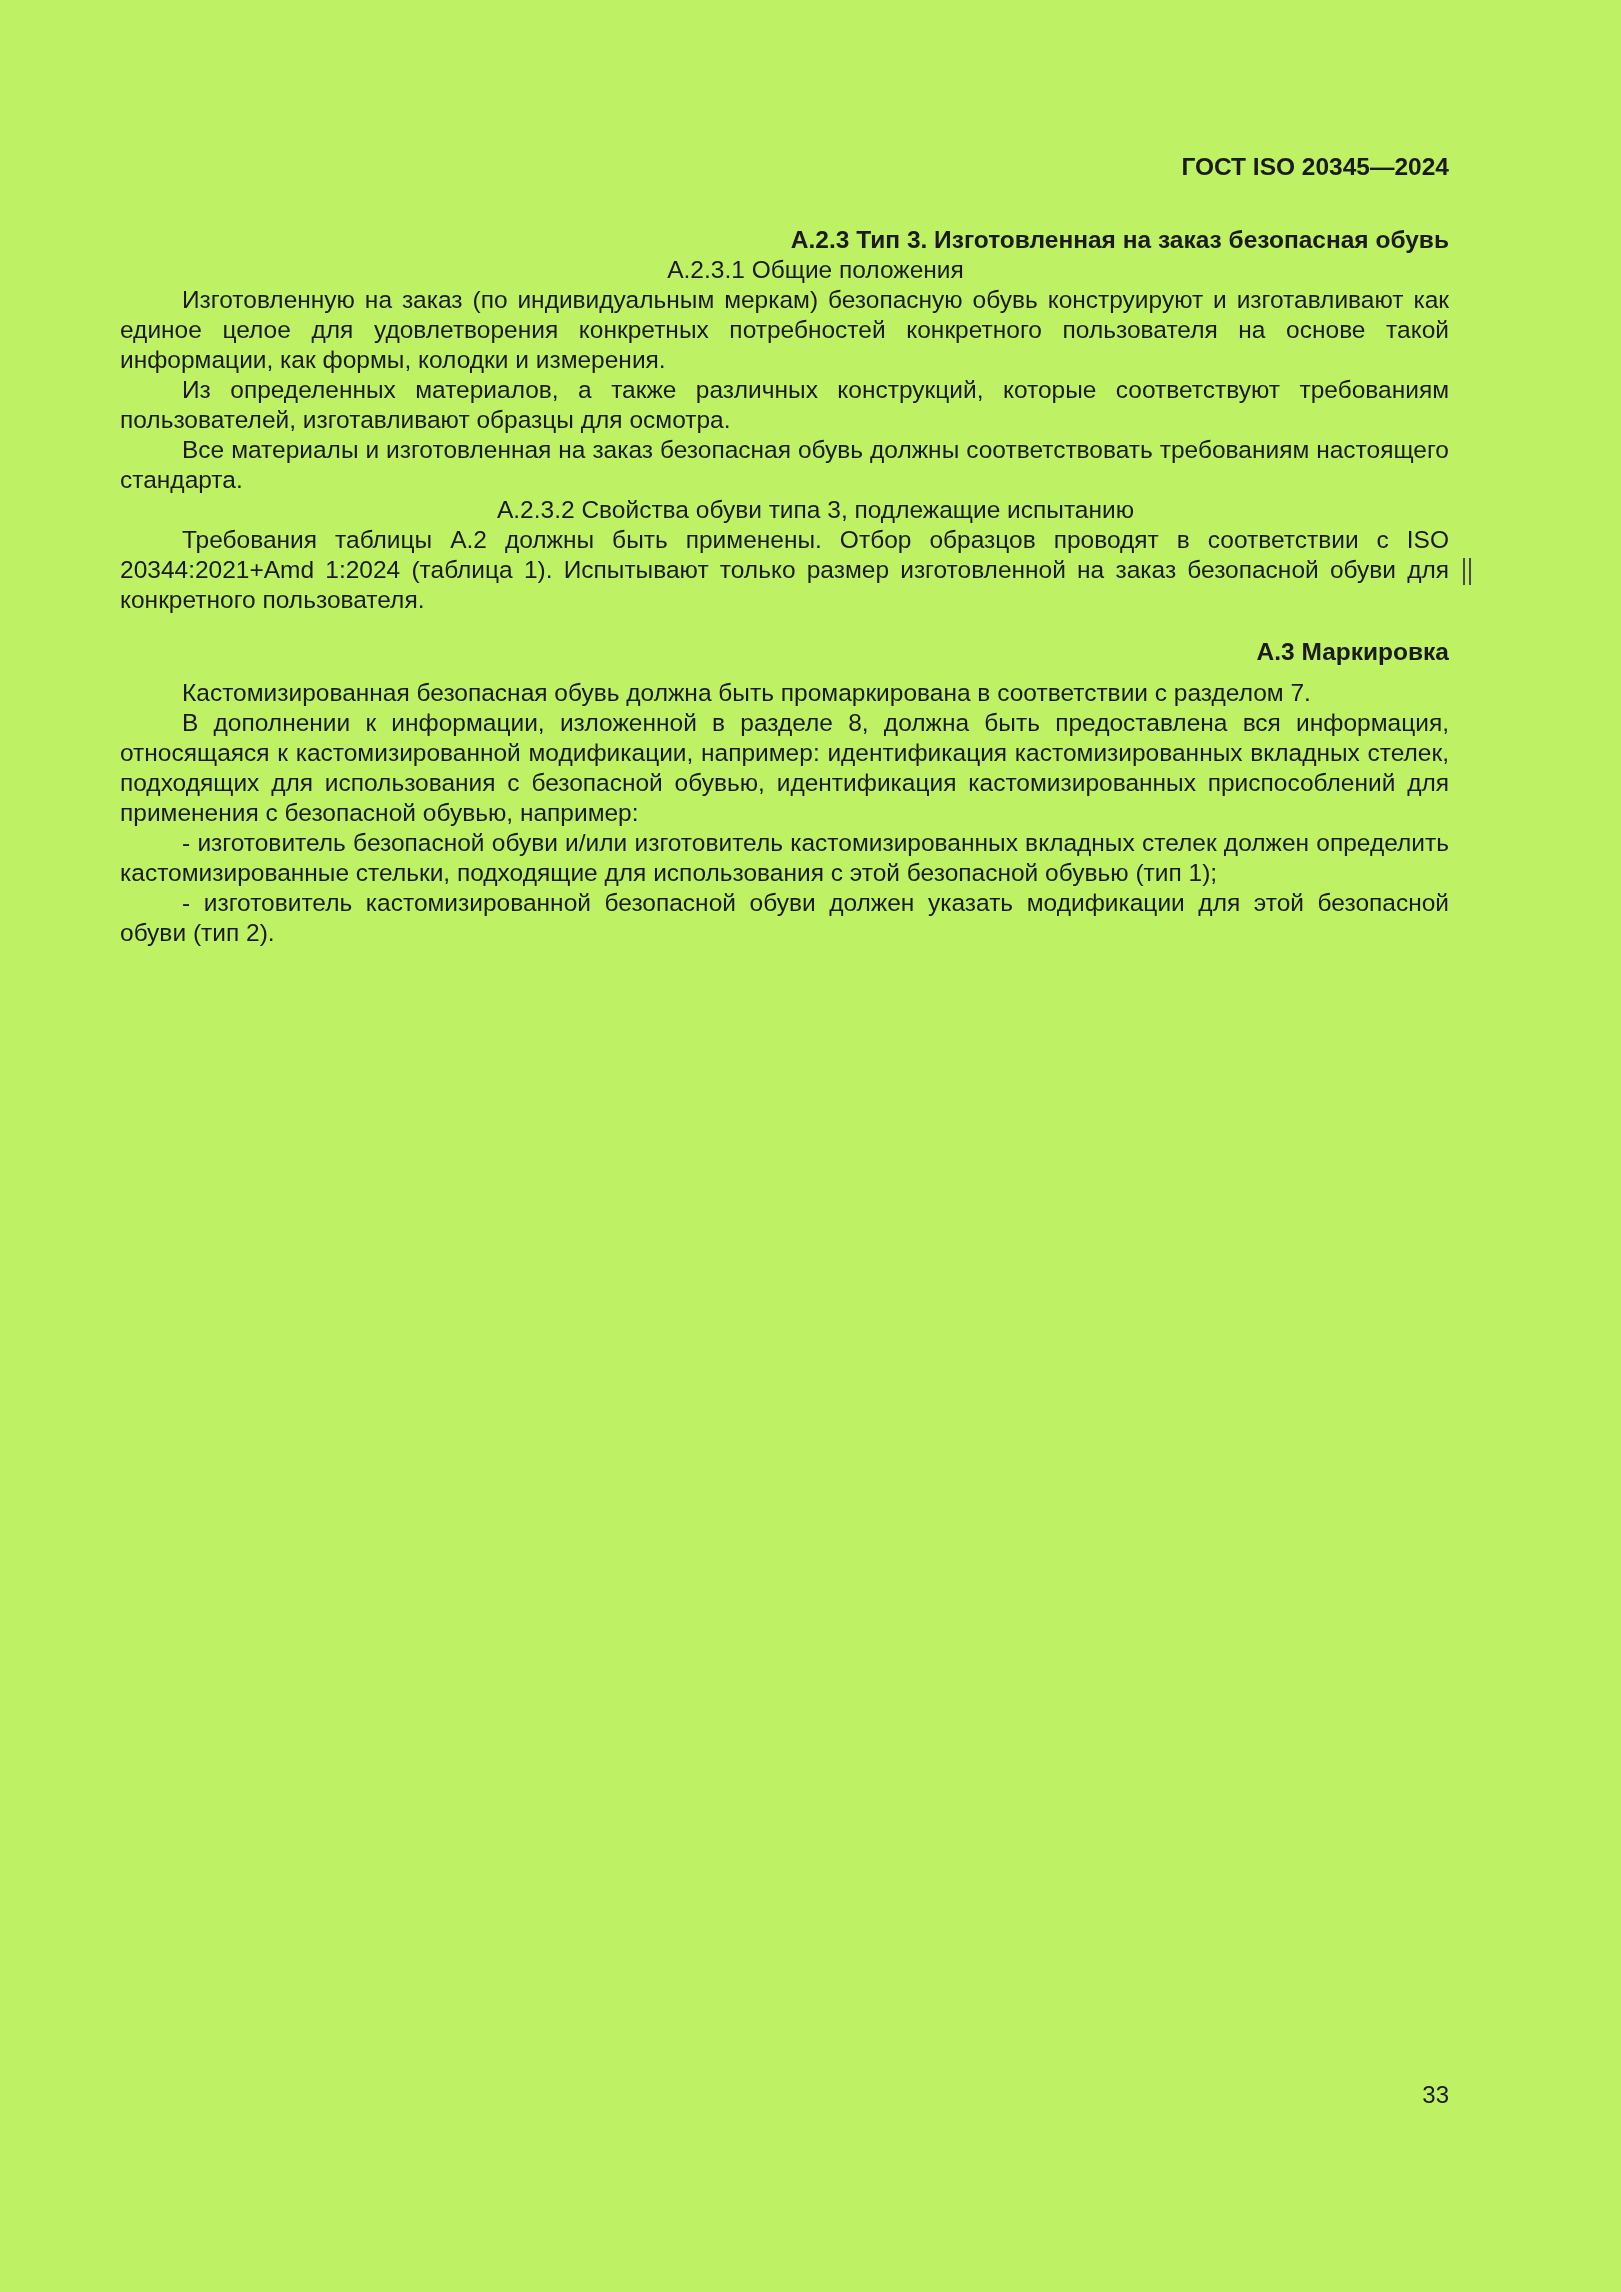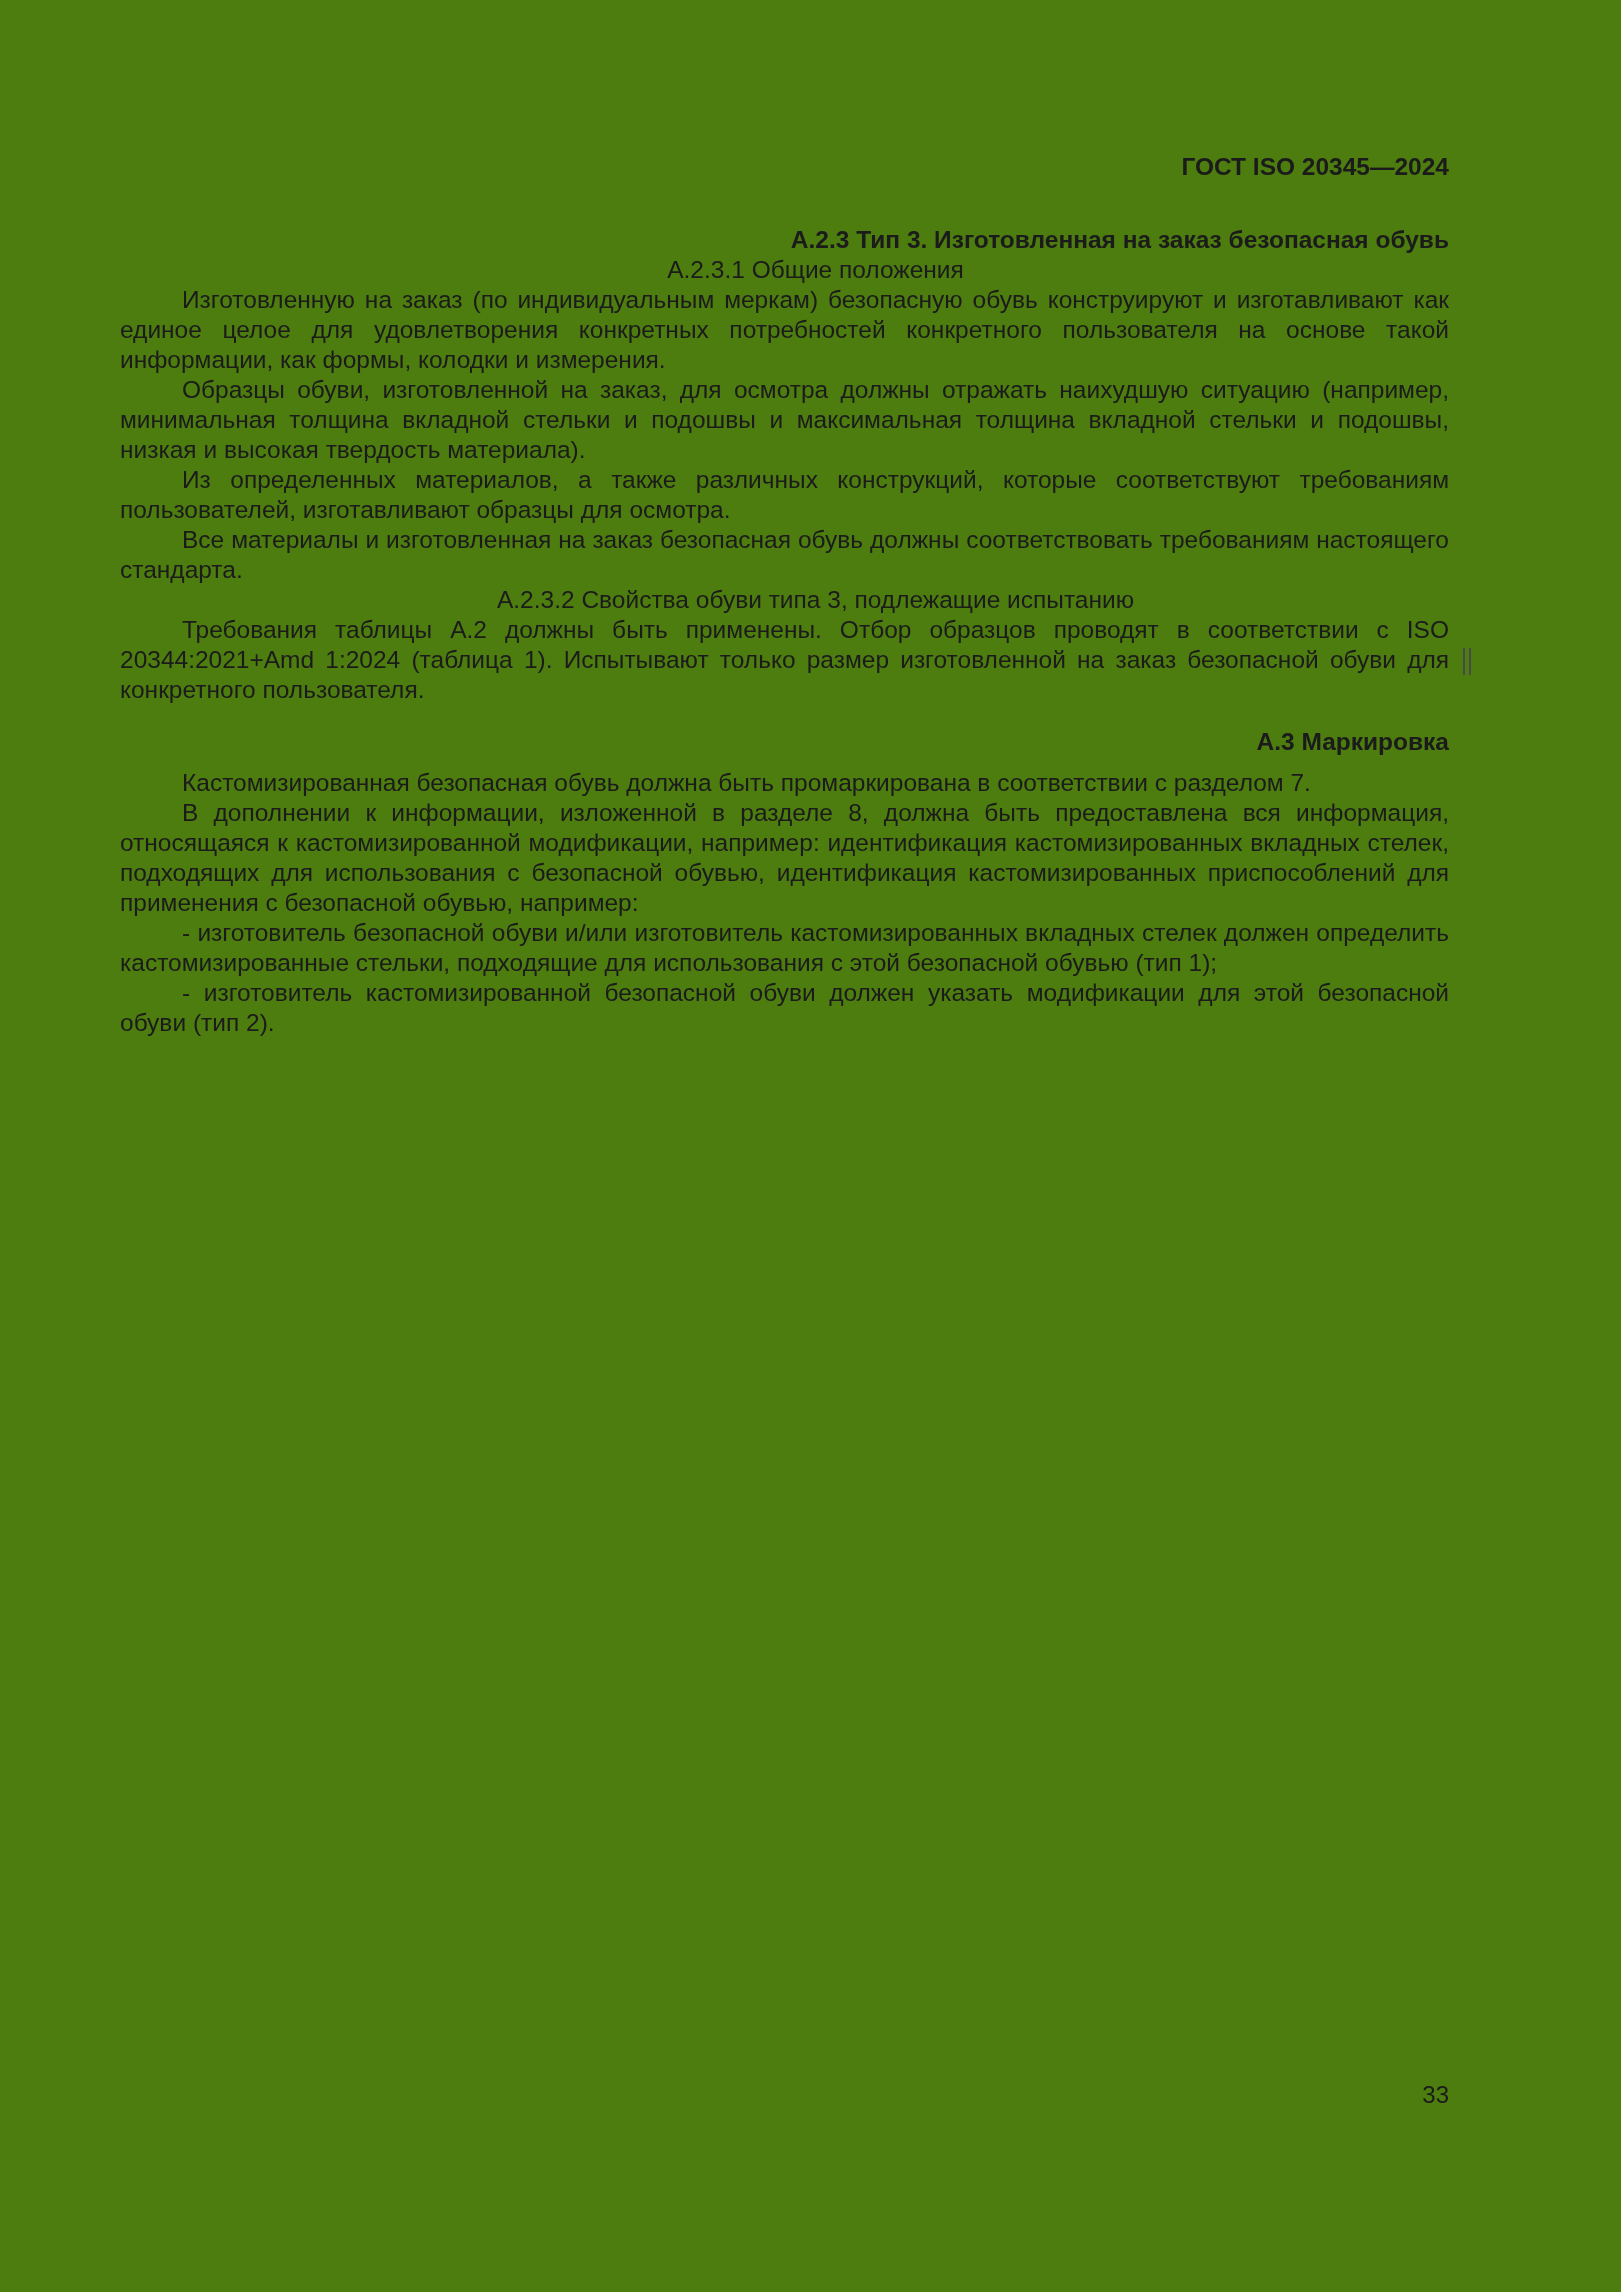--- a/index.html
+++ b/index.html
@@ -9,21 +9,21 @@
     width: 1621px;
     height: 2293px;
     background: #ffffff;
     font-family: "Liberation Sans", sans-serif;
     color: #1b1b1b;
     position: relative;
   }
   .page {
     position: absolute;
     inset: 0;
-    background: #4d7c0f;
+    background: #bef264;
   }
   .doc-header {
     position: absolute;
     top: 152px;
     left: 120px;
     width: 1329px;
     text-align: right;
     font-weight: bold;
     font-size: 24.5px;
     line-height: 29px;
@@ -82,21 +82,20 @@
   </div>
 
   <main class="content">
 
     <p class="heading">А.2.3 Тип 3. Изготовленная на заказ безопасная обувь</p>
 
     <p class="subheading">А.2.3.1 Общие положения</p>
 
     <p>Изготовленную на заказ (по индивидуальным меркам) безопасную обувь конструируют и изготавливают как единое целое для удовлетворения конкретных потребностей конкретного пользователя на основе такой информации, как формы, колодки и измерения.</p>
 
-    <p>Образцы обуви, изготовленной на заказ, для осмотра должны отражать наихудшую ситуацию (например, минимальная толщина вкладной стельки и подошвы и максимальная толщина вкладной стельки и подошвы, низкая и высокая твердость материала).</p>
 
     <p>Из определенных материалов, а также различных конструкций, которые соответствуют требованиям пользователей, изготавливают образцы для осмотра.</p>
 
     <p>Все материалы и изготовленная на заказ безопасная обувь должны соответствовать требованиям настоящего стандарта.</p>
 
     <p class="subheading">А.2.3.2 Свойства обуви типа 3, подлежащие испытанию</p>
 
     <p class="rel"><span>Требования таблицы А.2 должны быть применены. Отбор образцов проводят в соответствии с ISO 20344:2021+Amd 1:2024 (таблица 1). Испытывают только размер изготовленной на заказ безопасной обуви для конкретного пользователя.</span><span class="change-marker"></span></p>
 
 

